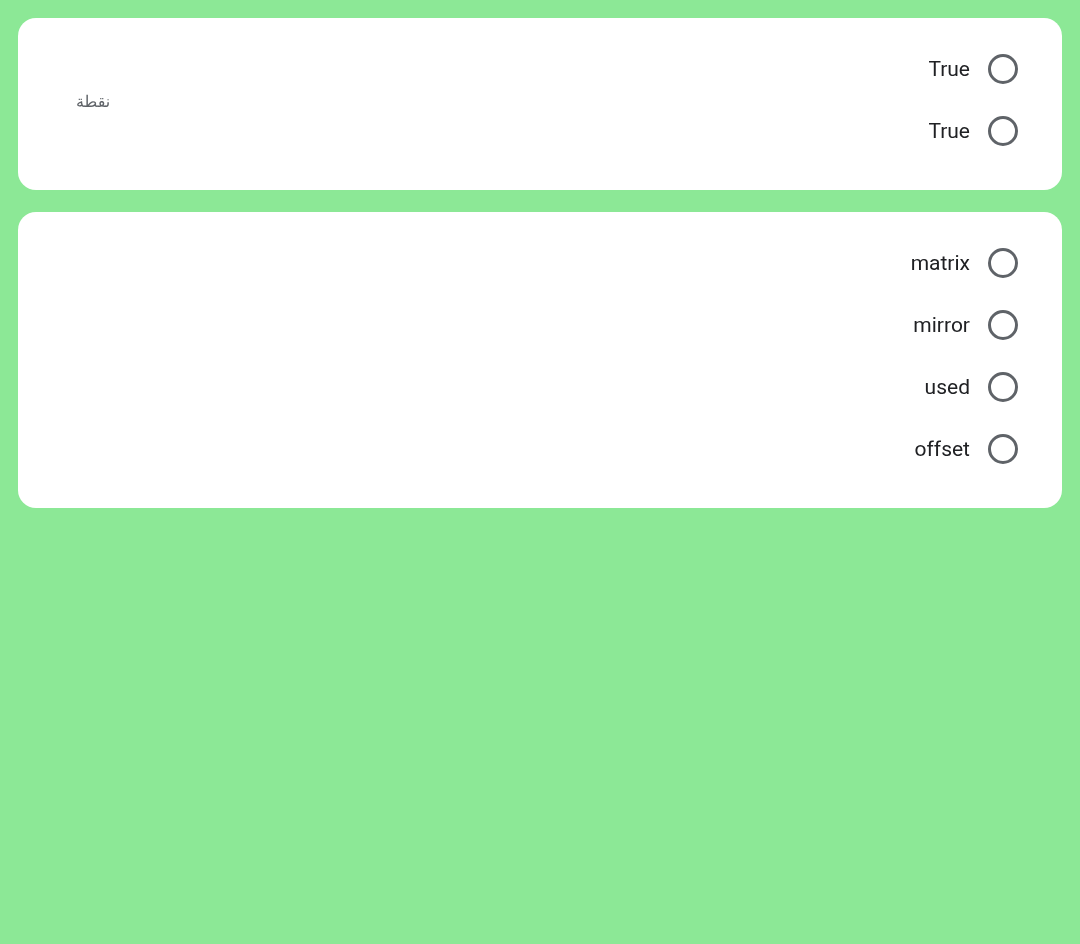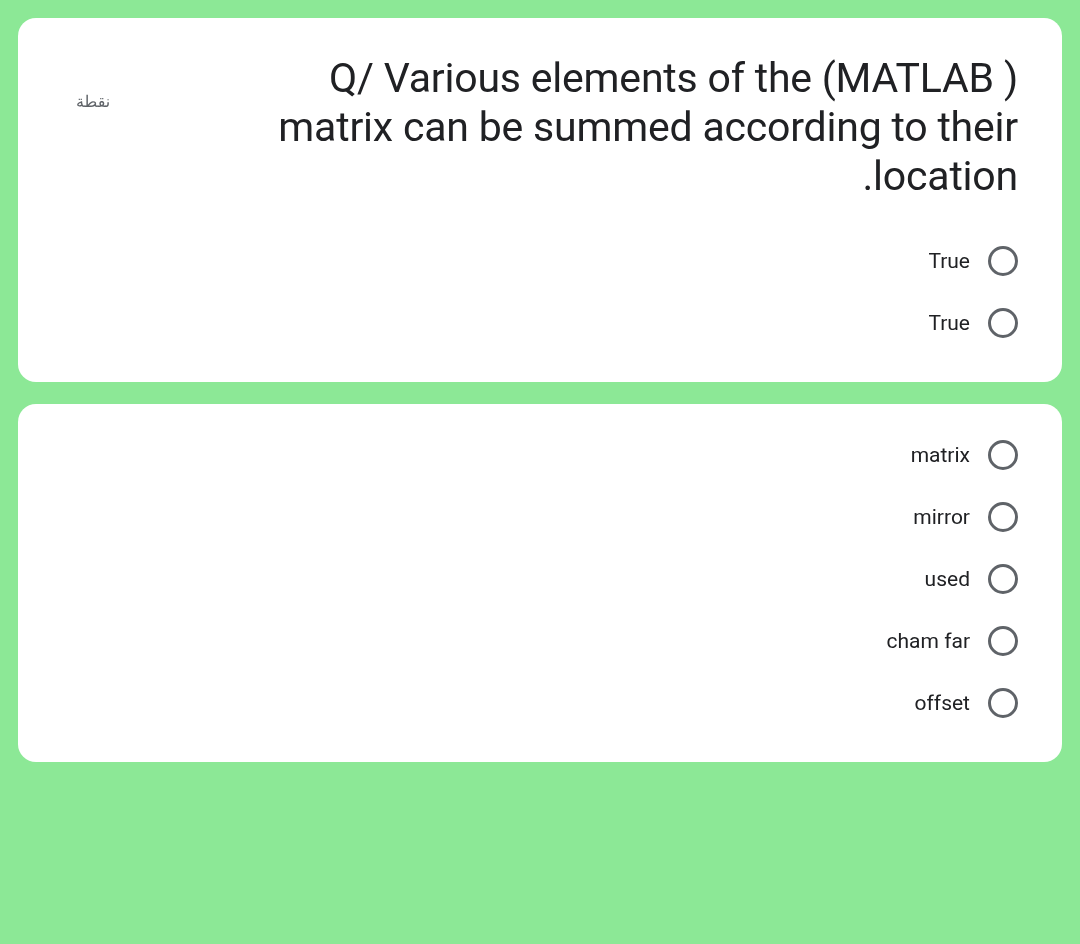--- a/index.html
+++ b/index.html
@@ -61,21 +61,20 @@
       border: 3px solid #5f6368;
       border-radius: 50%;
       flex-shrink: 0;
     }
   </style>
 </head>
 <body>
 
 <div class="card">
   <span class="points-label">نقطة</span>
-  <div class="question-text">Q/  Various elements of the  (MATLAB ) matrix can be summed according to their .location</div>
   <div class="options">
     <div class="option-row">
       <span class="option-label">True</span>
       <span class="radio-circle"></span>
     </div>
     <div class="option-row">
       <span class="option-label">True</span>
       <span class="radio-circle"></span>
     </div>
   </div>
@@ -89,21 +88,17 @@
     </div>
     <div class="option-row">
       <span class="option-label">mirror</span>
       <span class="radio-circle"></span>
     </div>
     <div class="option-row">
       <span class="option-label">used</span>
       <span class="radio-circle"></span>
     </div>
     <div class="option-row">
-      <span class="option-label">cham far</span>
-      <span class="radio-circle"></span>
-    </div>
-    <div class="option-row">
       <span class="option-label">offset</span>
       <span class="radio-circle"></span>
     </div>
   </div>
 </div>
 
 </body></html>

